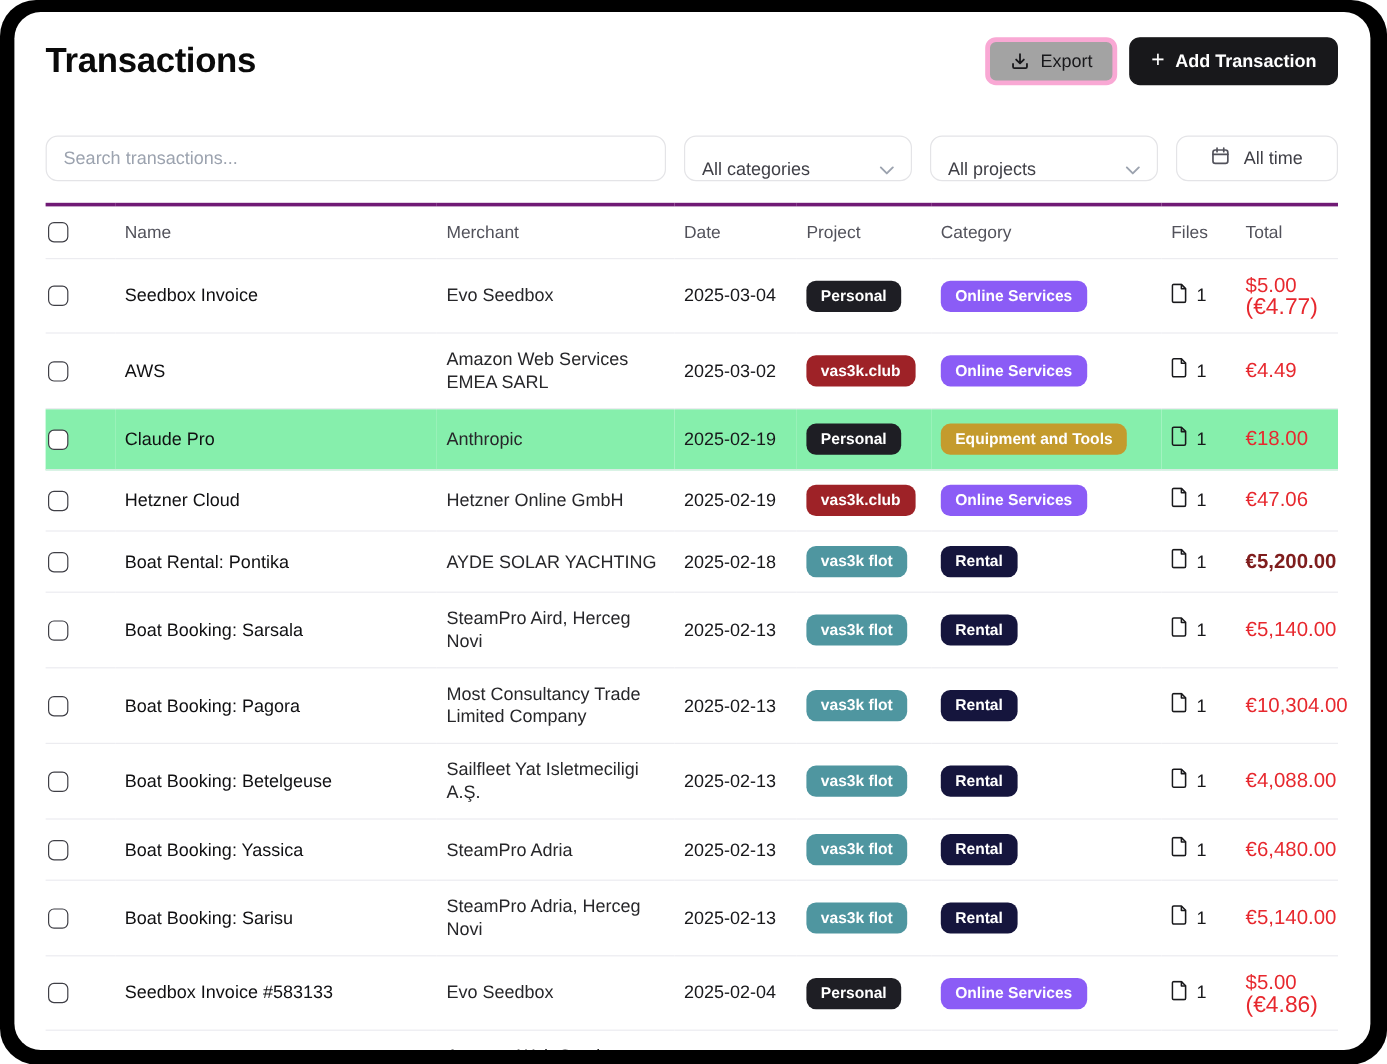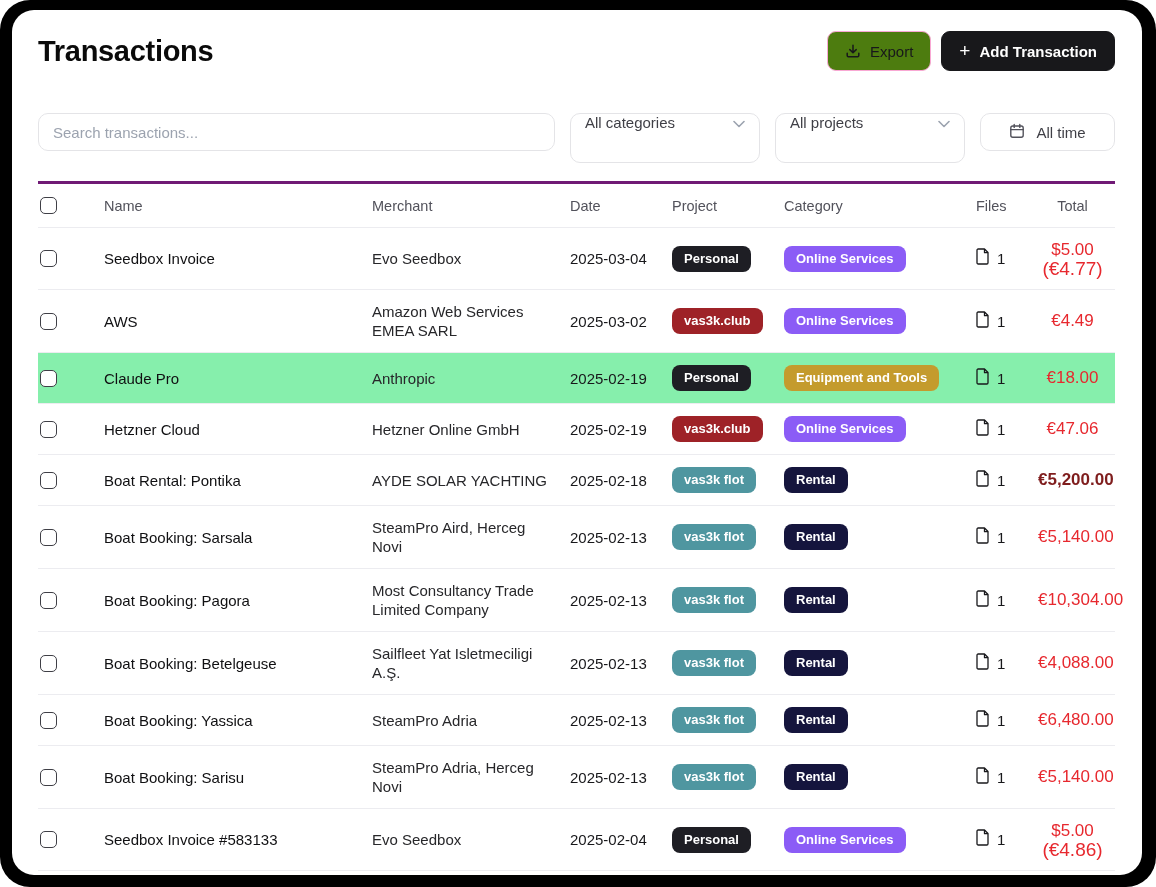--- a/index.html
+++ b/index.html
@@ -21,46 +21,46 @@
     border-radius:22px;
     padding:18px 15px 0 14px;
     overflow:hidden;
   }
   
   .topbar { display:flex; align-items:center; justify-content:space-between; padding:0 12px 0 12px; height:46px; }
   .page-title { font-size:29px; font-weight:700; color:#0a0a0a; letter-spacing:-0.3px; }
   .actions { display:flex; gap:10px; align-items:center; }
   .btn { display:inline-flex; align-items:center; gap:9px; height:40px; padding:0 17px;
          border-radius:9px; font-size:15px; cursor:pointer; white-space:nowrap; }
-  .btn-export { background:#4d7c0f; border:1px solid #f9a8d4; color:#18181b; font-weight:500; }
+  .btn-export { background:#a3a3a3; border:4px solid #f9a8d4; color:#18181b; font-weight:500; }
   .btn-add { background:#18181b; border:1px solid #18181b; color:#ffffff; font-weight:600; }
   .btn svg { display:block; }
   .plus-glyph { font-size:19px; font-weight:400; line-height:1; margin-top:-2px; }
 
   
   .filters { display:flex; gap:15px; margin:39px 12px 0 12px; }
   .search-box { flex:1; height:38px; border:1px solid #e4e4e7; border-radius:10px;
                 padding:0 14px; font-size:15px; color:#18181b; outline:none;
                 font-family:"Liberation Sans", sans-serif; }
   .search-box::placeholder { color:#9ca3af; }
-  .select { width:190px; height:50px; border:1px solid #e4e4e7; border-radius:10px;
-            display:flex; align-items:flex-start; justify-content:space-between;
+  .select { width:190px; height:38px; border:1px solid #e4e4e7; border-radius:10px;
+            display:flex; align-items:flex-end; justify-content:space-between;
             padding:0 14px; font-size:15px; color:#3f3f46; cursor:pointer; background:#fff; }
   .date-btn { width:135px; height:38px; border:1px solid #e4e4e7; border-radius:10px;
               display:flex; align-items:center; justify-content:center; gap:11px;
               font-size:15px; color:#3f3f46; cursor:pointer; background:#fff; }
 
   
   .table-wrap { margin:18px 0 0 0; padding:0 12px; }
   table { width:100%; border-collapse:collapse; table-layout:fixed; }
   thead th { border-top:3px solid #701a75; border-bottom:1px solid #ececf0;
              padding:13px 8px; font-size:14.5px; font-weight:400; color:#52525b;
              text-align:left; }
   thead th.col-check { padding-left:2px; }
-  thead th.right, td.right { text-align:center; }
+  thead th.right, td.right { text-align:left; }
   tbody td { border-bottom:1px solid #ececf0; padding:12px 8px; vertical-align:middle;
              font-size:15px; color:#27272a; line-height:19px; }
   tbody tr.highlighted { background:#86efac; }
   td.cell-check { padding-left:2px; }
   td.cell-name { font-weight:500; color:#101012; }
   td.cell-date { color:#18181b; white-space:nowrap; }
   .checkbox { appearance:none; -webkit-appearance:none; width:17px; height:17px;
               border:1.5px solid #3f3f46; border-radius:5px; background:#fff;
               margin:0; display:block; cursor:pointer; }
   .badge { display:inline-block; padding:5px 12px; border-radius:8px;

